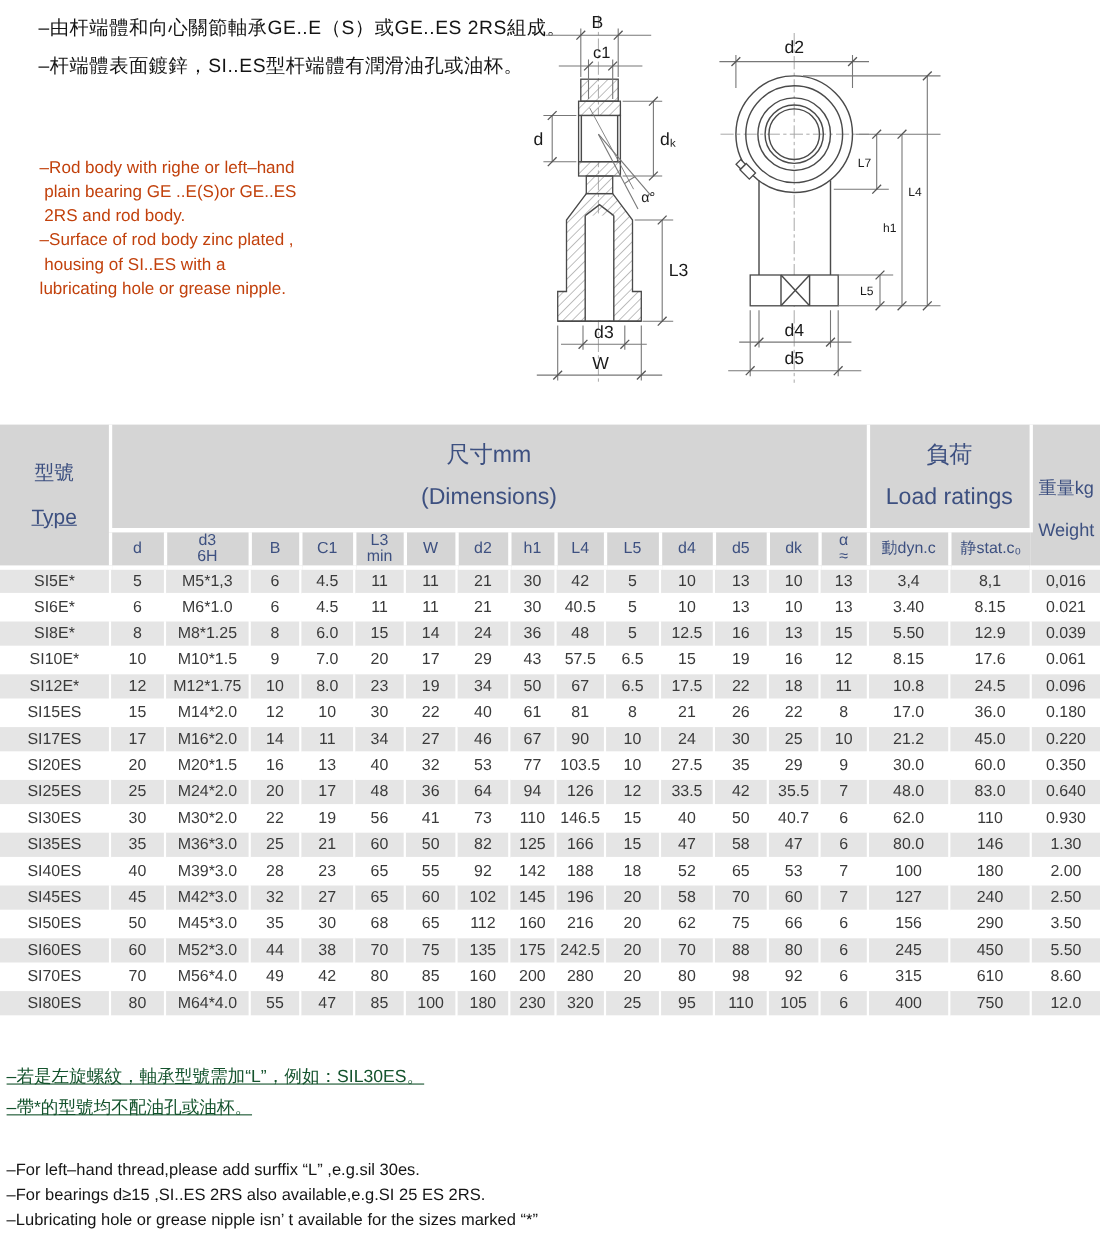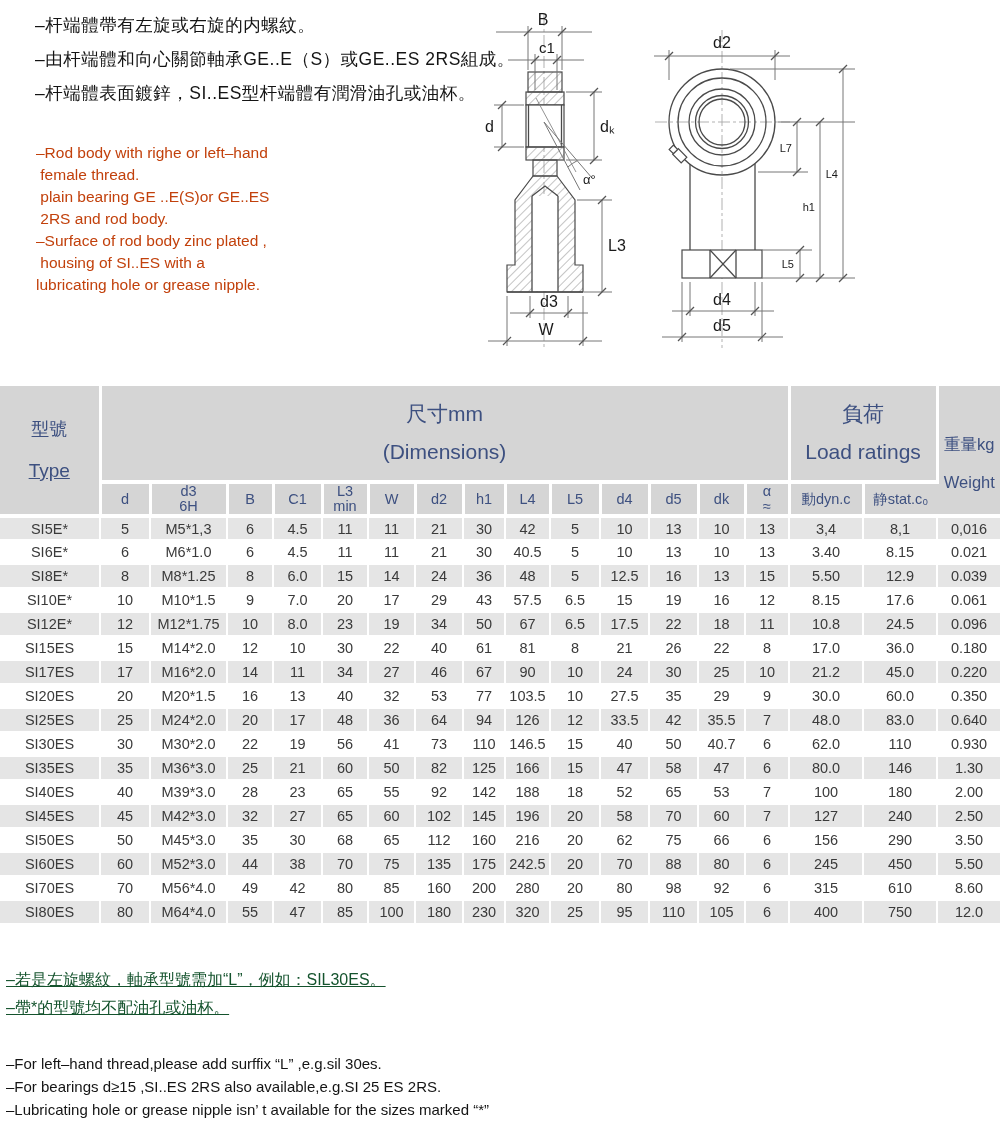--- a/index.html
+++ b/index.html
@@ -49,27 +49,25 @@
     border-right:2px solid #fff; border-bottom:2px solid #fff;
   }
   tbody td:last-child { border-right:none; }
   tbody tr:nth-child(odd)  { background:var(--row-alt,#e5e5e5); }
   tbody tr:nth-child(even) { background:#ffffff; }
 </style>
 </head>
 <body>
 
 <div class="intro-zh">
-    <div>–杆端體帶有左旋或右旋的内螺紋。</div>
     <div>–由杆端體和向心關節軸承GE..E（S）或GE..ES 2RS組成。</div>
     <div>–杆端體表面鍍鋅，SI..ES型杆端體有潤滑油孔或油杯。</div>
   </div>
 <div class="intro-en">
     <div>–Rod body with righe or left–hand</div>
-    <div>&nbsp;female thread.</div>
     <div>&nbsp;plain bearing GE ..E(S)or GE..ES</div>
     <div>&nbsp;2RS and rod body.</div>
     <div>–Surface of rod body zinc plated ,</div>
     <div>&nbsp;housing of SI..ES with a</div>
     <div>lubricating hole or grease nipple.</div>
   </div>
 
 <svg class="svg-side" width="200" height="352" viewBox="0 0 200 352">
   <defs>
     <pattern id="hatch" width="6" height="6" patternUnits="userSpaceOnUse" patternTransform="rotate(45)">

